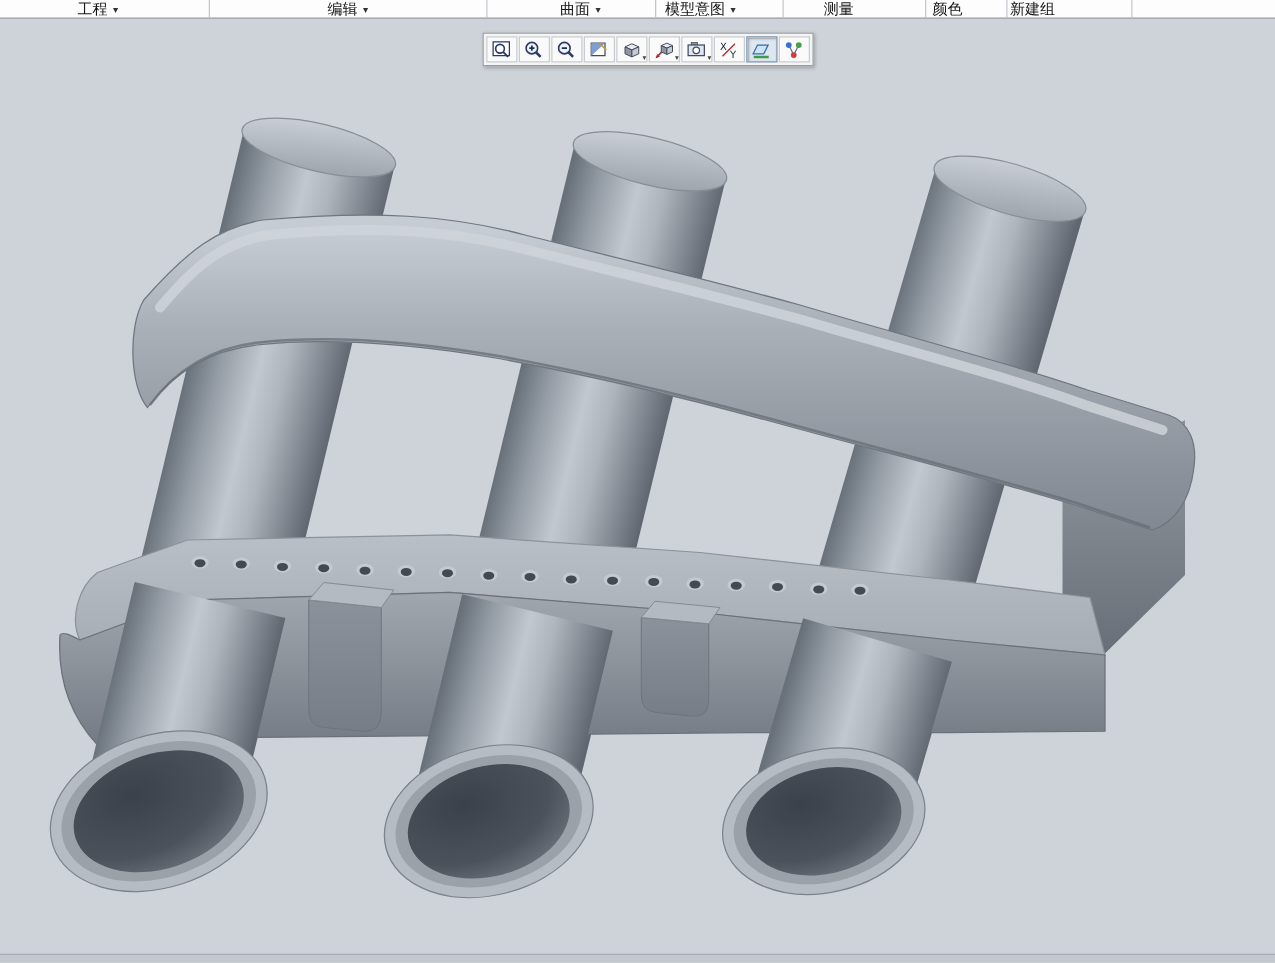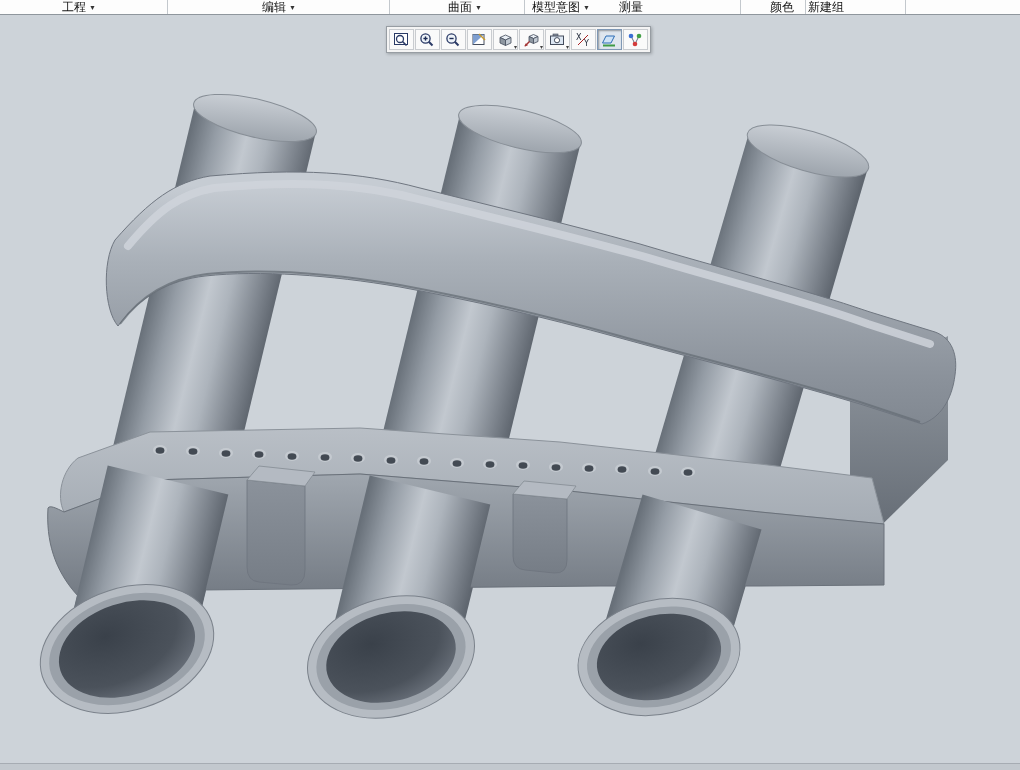--- a/index.html
+++ b/index.html
@@ -187,22 +187,22 @@
       <ellipse cx="659" cy="657" rx="73" ry="49" fill="#9aa1a9"></ellipse>
       <ellipse cx="659" cy="657" rx="63" ry="42" fill="url(#g-open)"></ellipse>
     </g>
   </svg>
 
   <div class="menubar">
     <span class="menu-item" style="left:62px"><span>工程</span><span class="arrow">▼</span></span>
     <span class="menu-item" style="left:262px"><span>编辑</span><span class="arrow">▼</span></span>
     <span class="menu-item" style="left:448px"><span>曲面</span><span class="arrow">▼</span></span>
     <span class="menu-item" style="left:532px"><span>模型意图</span><span class="arrow">▼</span></span>
-    <span class="menu-item" style="left:619px"><span>测量</span></span>
-    <span class="menu-item" style="left:770px"><span>颜色</span></span>
+    <span class="menu-item" style="left:659px"><span>测量</span></span>
+    <span class="menu-item" style="left:746px"><span>颜色</span></span>
     <span class="menu-item" style="left:808px"><span>新建组</span></span>
     <span class="menu-div" style="left:167px"></span>
     <span class="menu-div" style="left:389px"></span>
     <span class="menu-div" style="left:524px"></span>
     <span class="menu-div" style="left:626px"></span>
     <span class="menu-div" style="left:740px"></span>
     <span class="menu-div" style="left:805px"></span>
     <span class="menu-div" style="left:905px"></span>
   </div>
 

